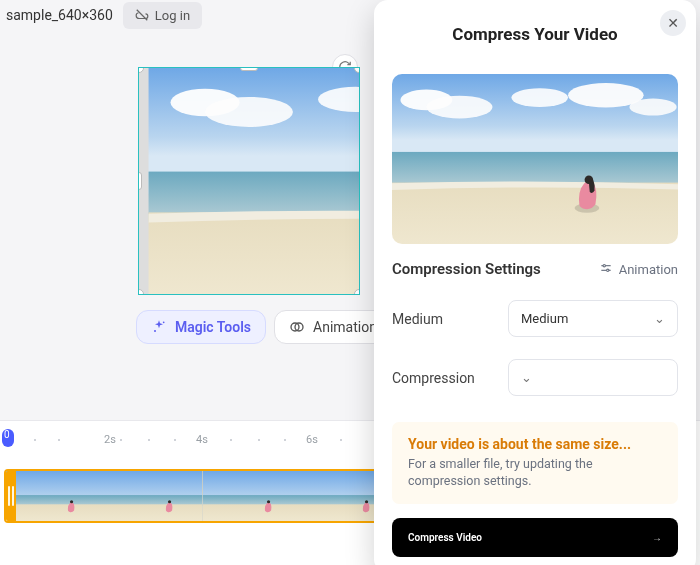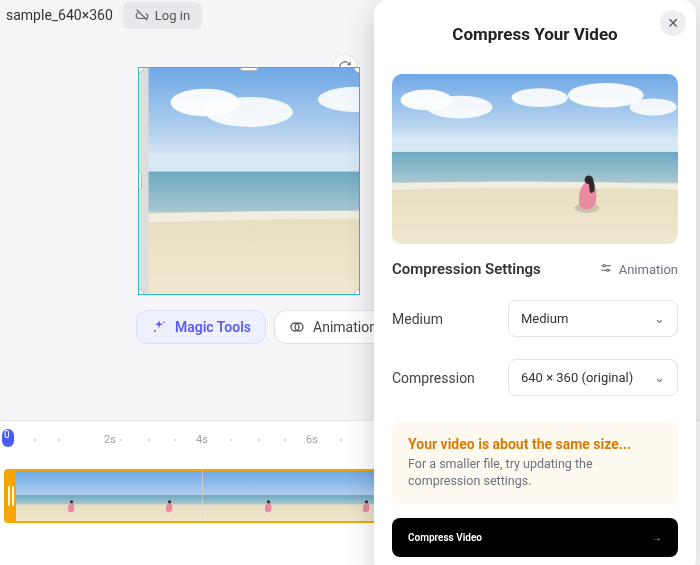--- a/index.html
+++ b/index.html
@@ -265,21 +265,20 @@
     <span class="form-label">Medium</span>
     <div class="select">
       <span>Medium</span>
       <span class="chev">⌄</span>
     </div>
   </div>
 
   <div class="form-row">
     <span class="form-label">Compression</span>
     <div class="select">
-      <span>640 × 360 (original)</span>
       <span class="chev">⌄</span>
     </div>
   </div>
 
   <div class="info-box">
     <div class="info-title">Your video is about the same size...</div>
     <div class="info-sub">For a smaller file, try updating the compression settings.</div>
   </div>
 
   <button class="primary-btn">

